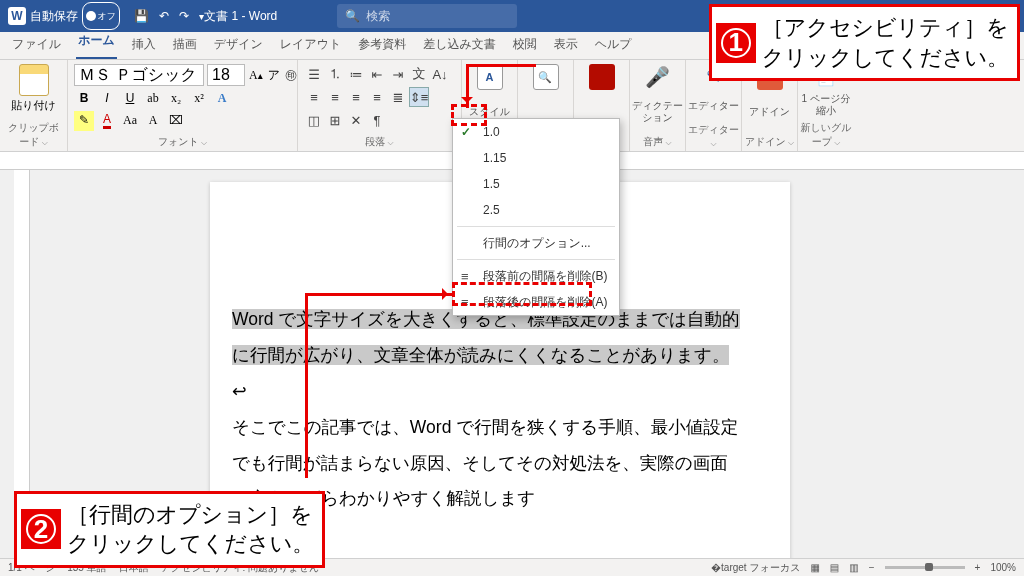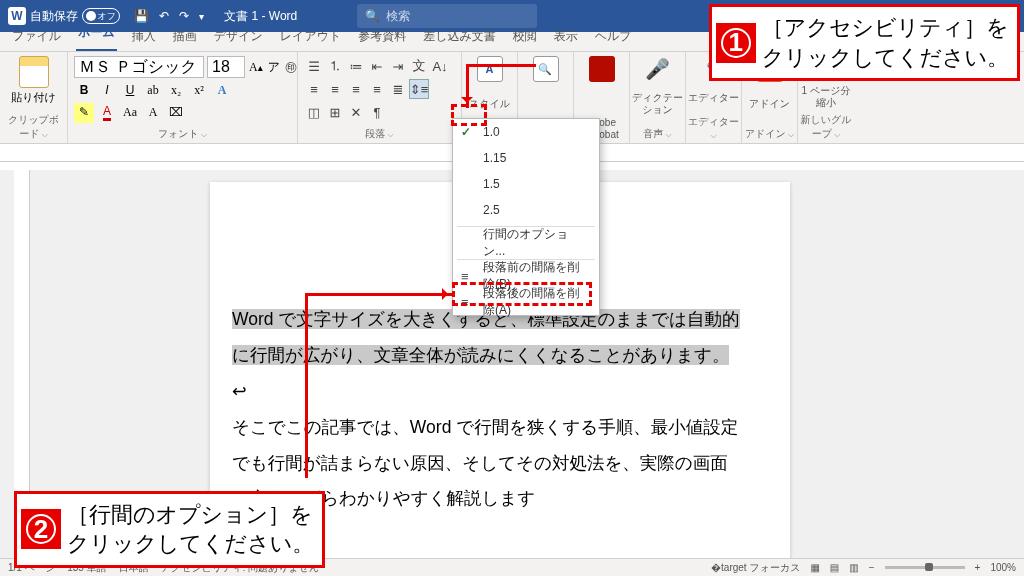--- a/index.html
+++ b/index.html
@@ -1,28 +1,28 @@
 <!DOCTYPE html>
 <html><head>
 <meta charset="utf-8">
 <style>
 * { margin: 0; padding: 0; box-sizing: border-box; font-family: "Yu Gothic UI", "Meiryo", sans-serif; }
 body { width: 1024px; height: 576px; overflow: hidden; background: #fff; position: relative; }
 
 .titlebar { height: 32px; background: #2b579a; display: flex; align-items: center; color: #fff; font-size: 12px; padding: 0 8px; }
 .autosave { display: flex; align-items: center; gap: 4px; margin-left: 4px; }
-.autosave-toggle { width: 38px; height: 16px; border: 1px solid #fff; border-radius: 9px; display: flex; align-items: center; padding: 0 3px; font-size: 9px; justify-content: flex-end; }
+.autosave-toggle { width: 38px; height: 28px; border: 1px solid #fff; border-radius: 9px; display: flex; align-items: center; padding: 0 3px; font-size: 9px; justify-content: flex-end; }
 .autosave-toggle::before { content: ""; width: 10px; height: 10px; background: #fff; border-radius: 50%; margin-right: auto; }
 .qat { display: flex; gap: 10px; margin-left: 14px; align-items: center; }
-.doc-title { margin-left: 20px; }
+.doc-title { }
 .search-box { margin-left: 60px; background: #466ca8; border-radius: 3px; height: 24px; width: 180px; display: flex; align-items: center; padding: 0 8px; gap: 6px; color: #cfd9ea; font-size: 12px; }
 .win-controls { margin-left: auto; display: flex; }
 .win-btn { width: 40px; height: 32px; display: flex; align-items: center; justify-content: center; }
 
-.tabs { height: 20px; background: #f3f2f1; display: flex; align-items: flex-end; padding: 0 10px; gap: 13px; font-size: 12px; color: #555; border-bottom: 1px solid #d0d0d0; }
+.tabs { height: 28px; background: #f3f2f1; display: flex; align-items: flex-end; padding: 0 10px; gap: 13px; font-size: 12px; color: #555; border-bottom: 1px solid #d0d0d0; }
 .tab { padding: 4px 2px 6px; cursor: pointer; }
 .tab.active { color: #2b579a; font-weight: 600; border-bottom: 2px solid #2b579a; padding-bottom: 8px; }
 
 .ribbon { height: 92px; background: #f3f2f1; display: flex; border-bottom: 1px solid #d0d0d0; font-size: 11px; }
 .ribbon-group { border-right: 1px solid #d8d6d4; padding: 4px 6px 2px; display: flex; flex-direction: column; justify-content: space-between; }
 .group-label { text-align: center; color: #666; font-size: 10px; padding-top: 2px; }
 .group-label::after { content: " ⌵"; font-size: 8px; color: #888; }
 .clipboard-group { width: 68px; }
 .paste-btn { display: flex; flex-direction: column; align-items: center; gap: 2px; justify-content: space-between; }
 .paste-icon { width: 30px; height: 32px; background: linear-gradient(#f9d978 30%, #fff 30%); border: 1px solid #c9a850; border-radius: 3px; position: relative; }
@@ -40,21 +40,21 @@
 .group-vlabel { font-size: 10px; text-align: center; color: #555; line-height: 1.2; }
 
 .ruler { height: 18px; background: #fff; border-bottom: 1px solid #ccc; position: relative; font-size: 8px; color: #777; display: flex; align-items: center; padding-left: 30px; }
 
 .canvas { position: absolute; top: 170px; left: 0; right: 0; bottom: 18px; background: #f0f0f0; overflow: hidden; }
 .vruler { position: absolute; left: 14px; top: 0; width: 16px; bottom: 0; background: #fff; border-right: 1px solid #ccc; }
 .page { position: absolute; left: 210px; top: 12px; width: 580px; height: 600px; background: #fff; box-shadow: 0 1px 4px rgba(0,0,0,.2); padding: 120px 50px 0 22px; }
 .doc-text { font-size: 17.5px; line-height: 2.05; color: #000; font-family: "MS PGothic", sans-serif; }
 .sel { background: #c9c9c9; }
 
-.spacing-menu { position: absolute; left: 452px; top: 118px; width: 148px; background: #fff; border: 1px solid #bbb; box-shadow: 2px 3px 8px rgba(0,0,0,.25); font-size: 12px; z-index: 50; }
+.spacing-menu { position: absolute; left: 452px; top: 118px; width: 168px; background: #fff; border: 1px solid #bbb; box-shadow: 2px 3px 8px rgba(0,0,0,.25); font-size: 12px; z-index: 50; }
 .menu-item { height: 26px; display: flex; align-items: center; padding: 0 10px 0 30px; cursor: pointer; position: relative; color: #333; }
 .menu-item.checked::before { content: "✓"; position: absolute; left: 8px; color: #2b7a2b; font-weight: bold; }
 .menu-sep { height: 1px; background: #ddd; margin: 3px 4px; }
 .menu-item.icon::before { content: "≡"; position: absolute; left: 8px; color: #555; font-size: 13px; }
 
 .callout1 { position: absolute; right: 4px; top: 4px; background: #fff; border: 3px solid #e80000; padding: 6px 8px 6px 4px; display: flex; align-items: center; gap: 6px; z-index: 90; font-size: 22px; line-height: 1.35; color: #000; font-family: "Meiryo", sans-serif; }
 .callout2 { position: absolute; left: 14px; bottom: 8px; background: #fff; border: 3px solid #e80000; padding: 6px 8px 6px 4px; display: flex; align-items: center; gap: 6px; z-index: 90; font-size: 22px; line-height: 1.35; color: #000; font-family: "Meiryo", sans-serif; }
 .badge { width: 40px; height: 40px; background: #e80000; color: #fff; display: flex; align-items: center; justify-content: center; font-size: 26px; font-weight: bold; flex-shrink: 0; }
 .badge span { border: 2px solid #fff; border-radius: 50%; width: 30px; height: 30px; display: flex; align-items: center; justify-content: center; }
 

